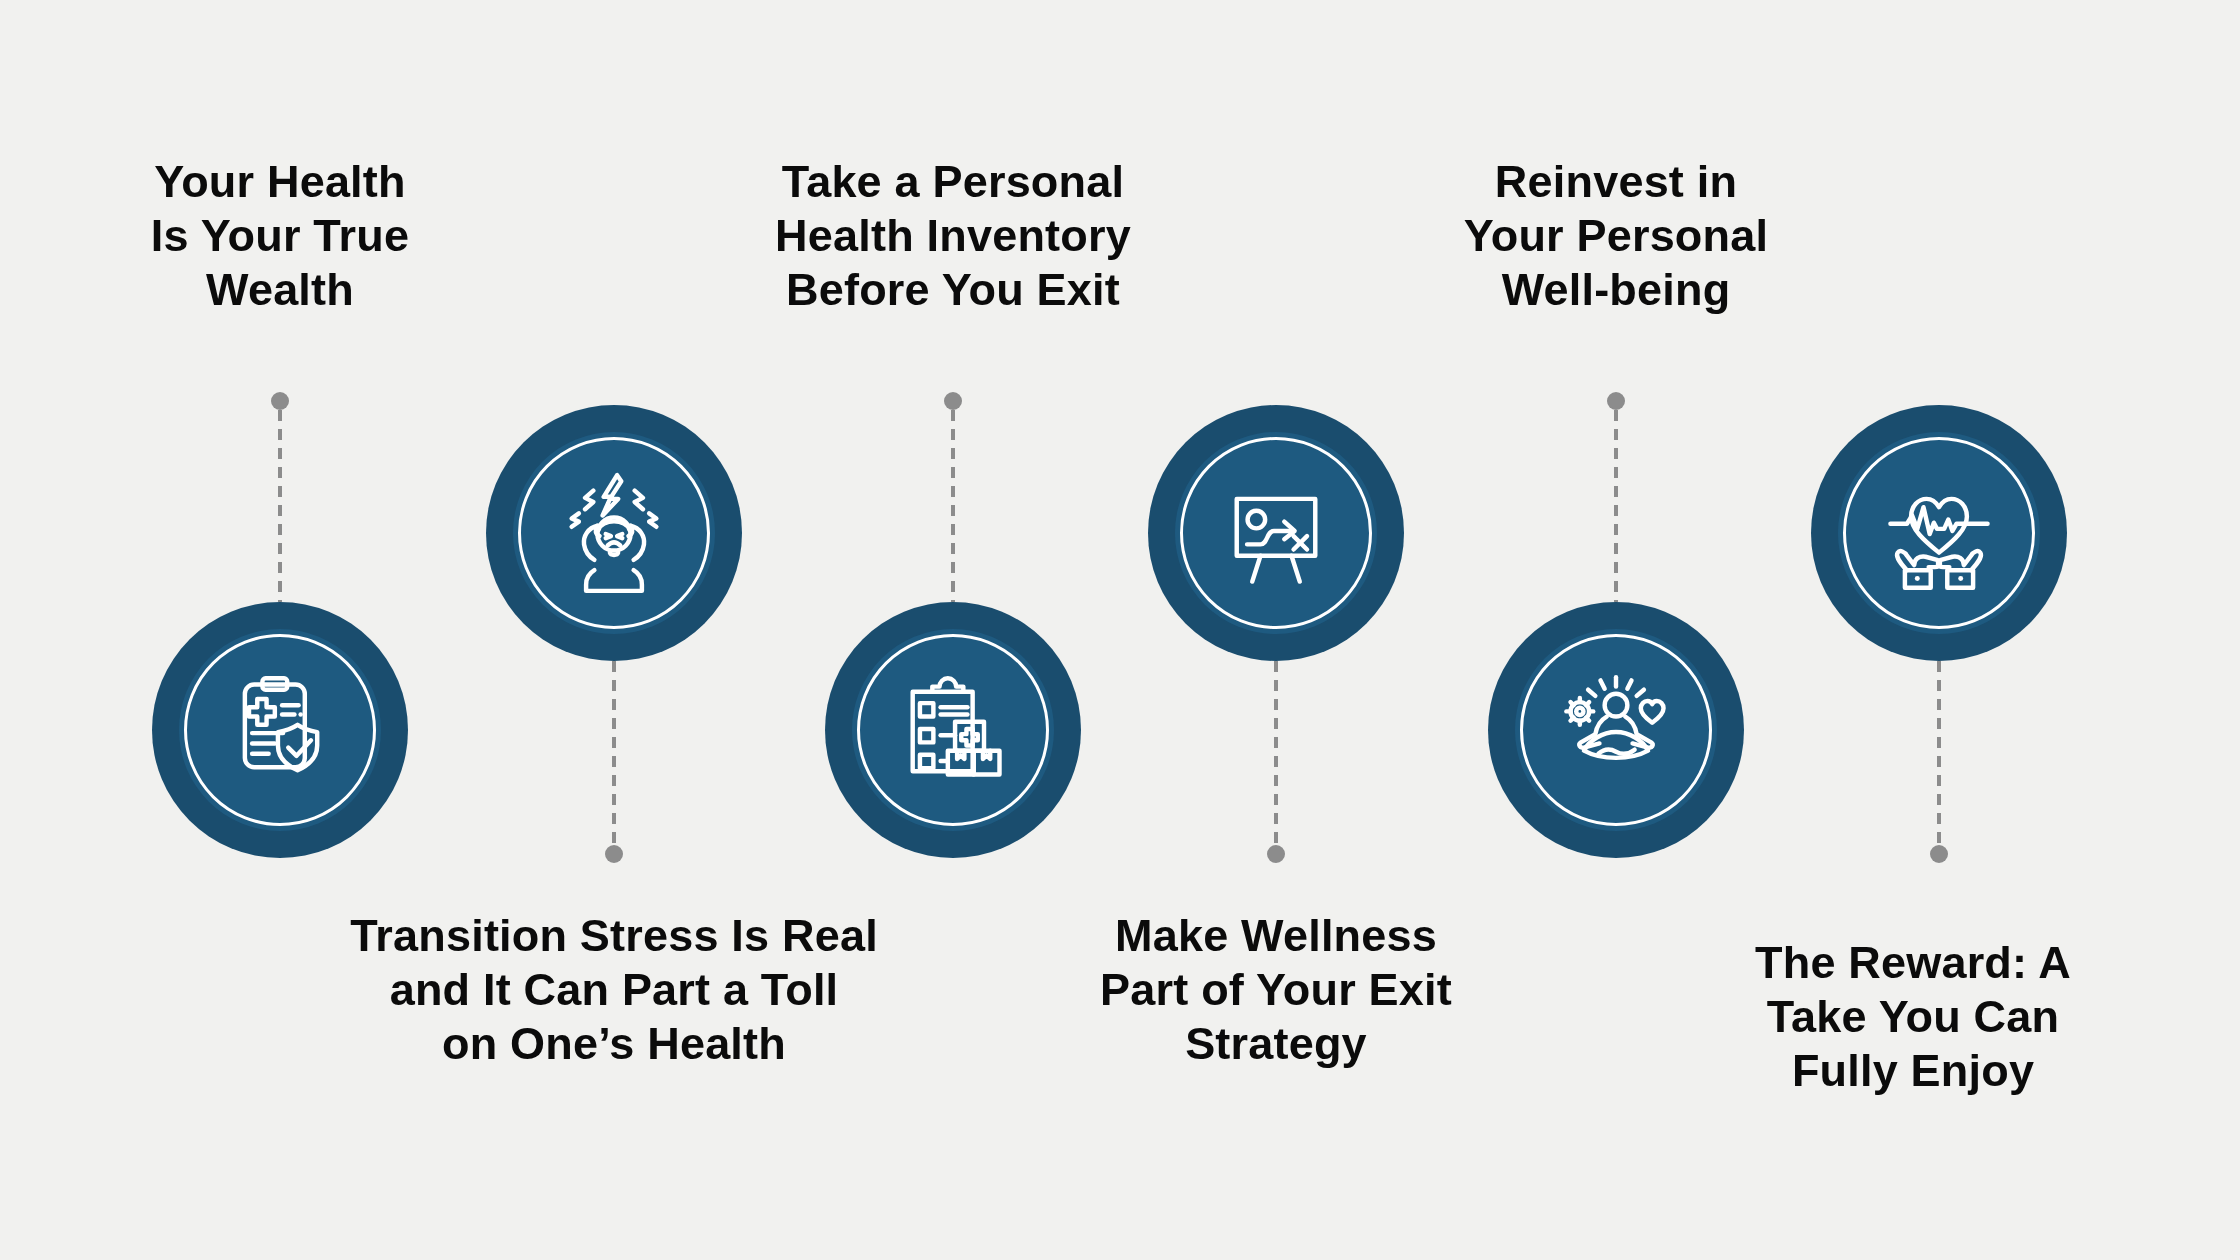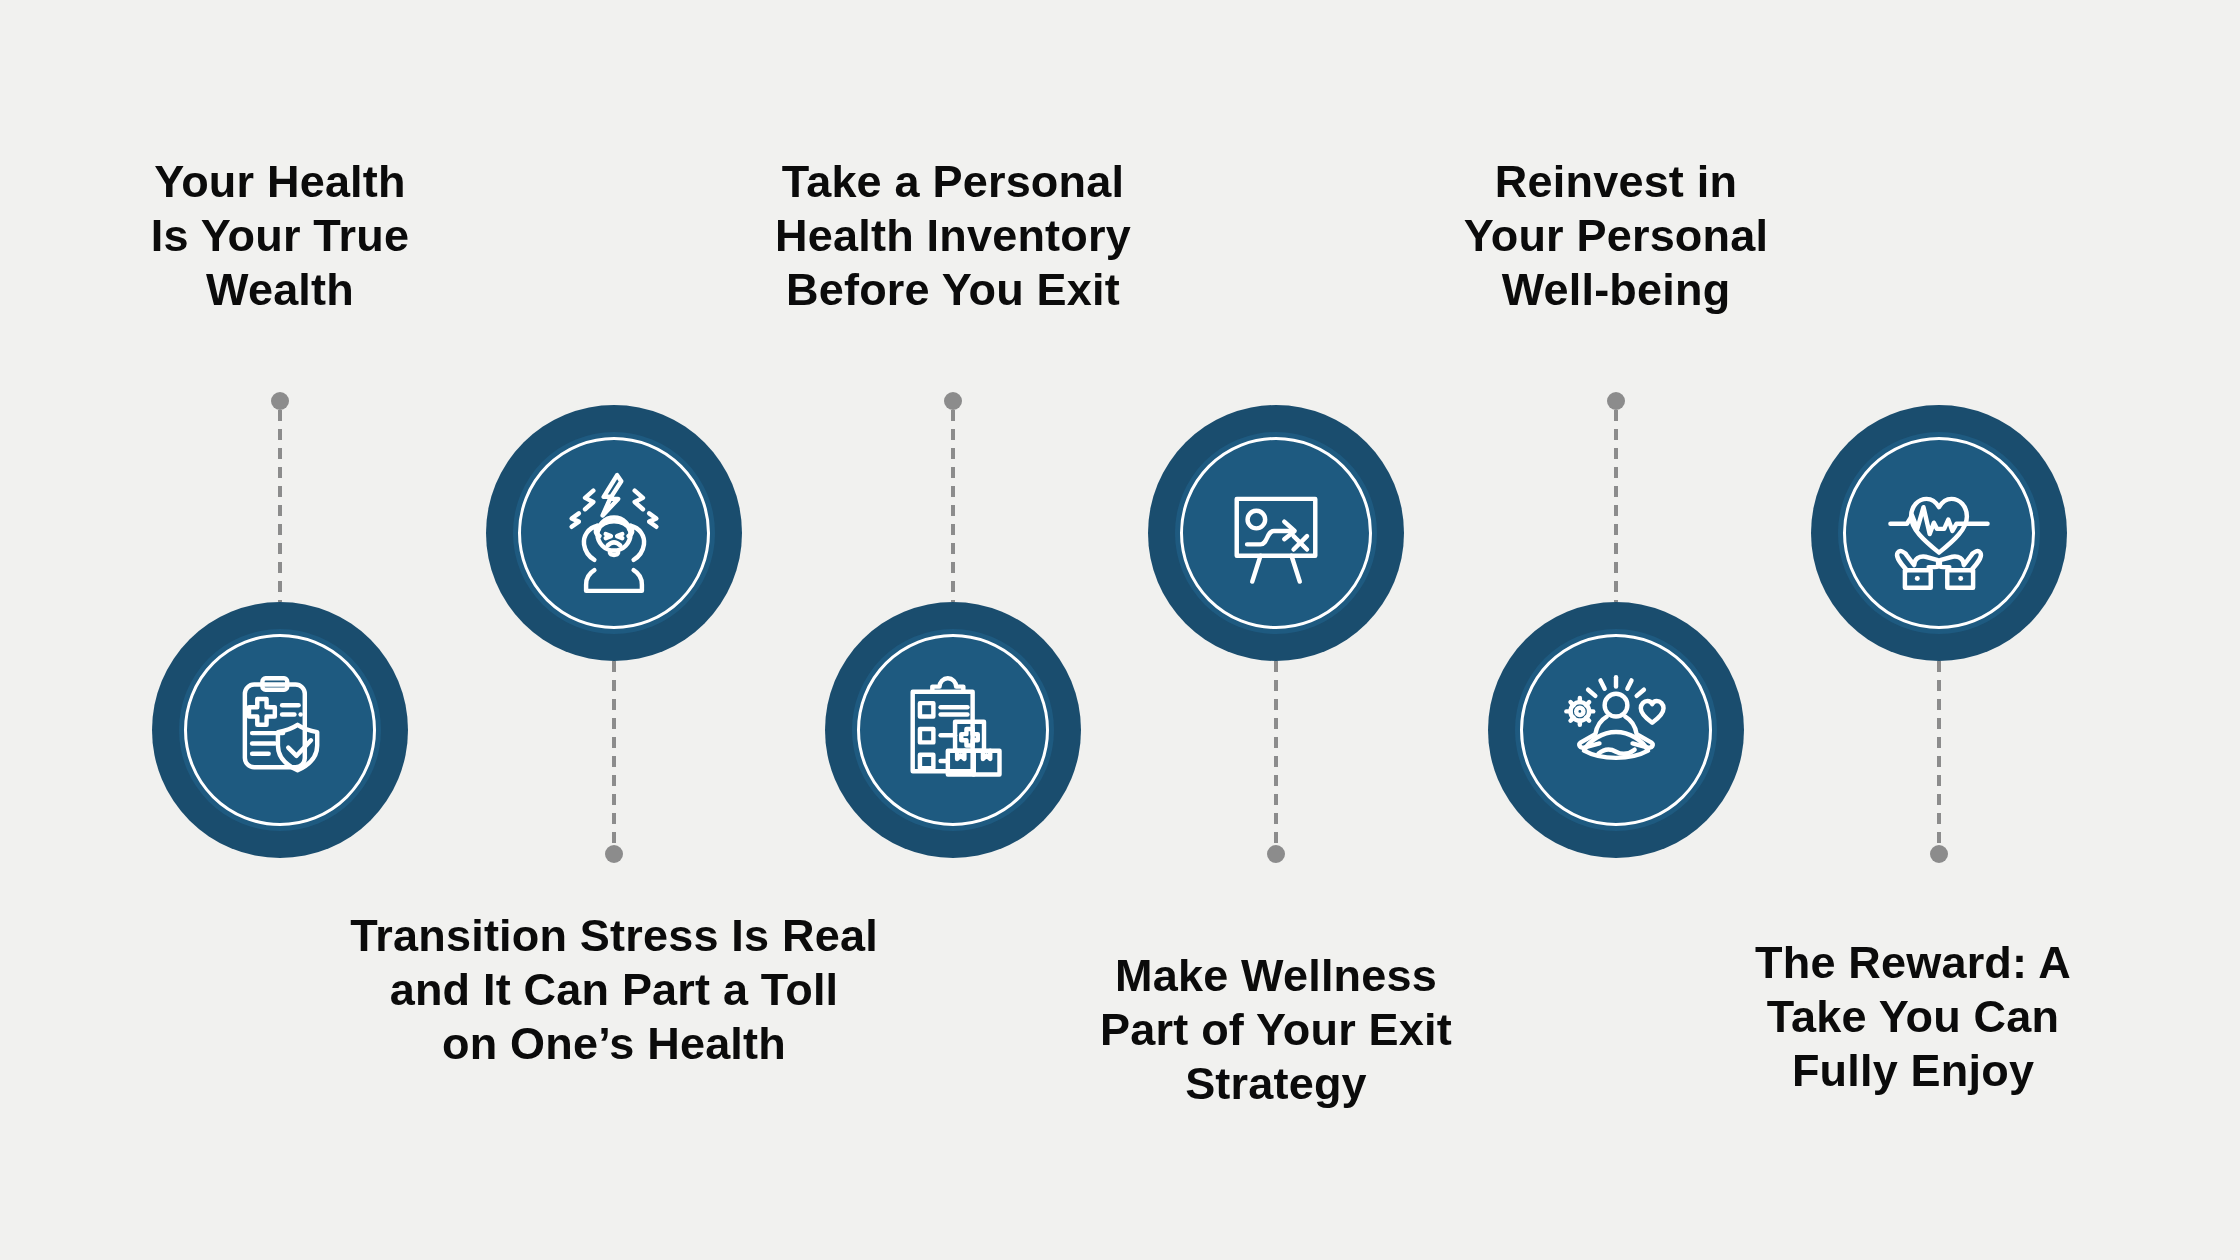--- a/index.html
+++ b/index.html
@@ -57,21 +57,21 @@
   .i2 .label     { left:334px;  top:909px; }
 
   .i3 .label     { left:673px;  top:155px; }
   .i3 .dot       { left:944px;  top:392px; }
   .i3 .connector { left:951px;  top:410px; height:192px; }
   .i3 .bubble    { left:825px;  top:602px; }
 
   .i4 .bubble    { left:1148px; top:405px; }
   .i4 .connector { left:1274px; top:661px; height:183px; }
   .i4 .dot       { left:1267px; top:845px; }
-  .i4 .label     { left:996px;  top:909px;margin-top:40px; }
+  .i4 .label     { left:996px;  top:909px; }
 
   .i5 .label     { left:1336px; top:155px; }
   .i5 .dot       { left:1607px; top:392px; }
   .i5 .connector { left:1614px; top:410px; height:192px; }
   .i5 .bubble    { left:1488px; top:602px; }
 
   .i6 .bubble    { left:1811px; top:405px; }
   .i6 .connector { left:1937px; top:661px; height:183px; }
   .i6 .dot       { left:1930px; top:845px; }
   .i6 .label     { left:1633px; top:909px;margin-top:27px; }

